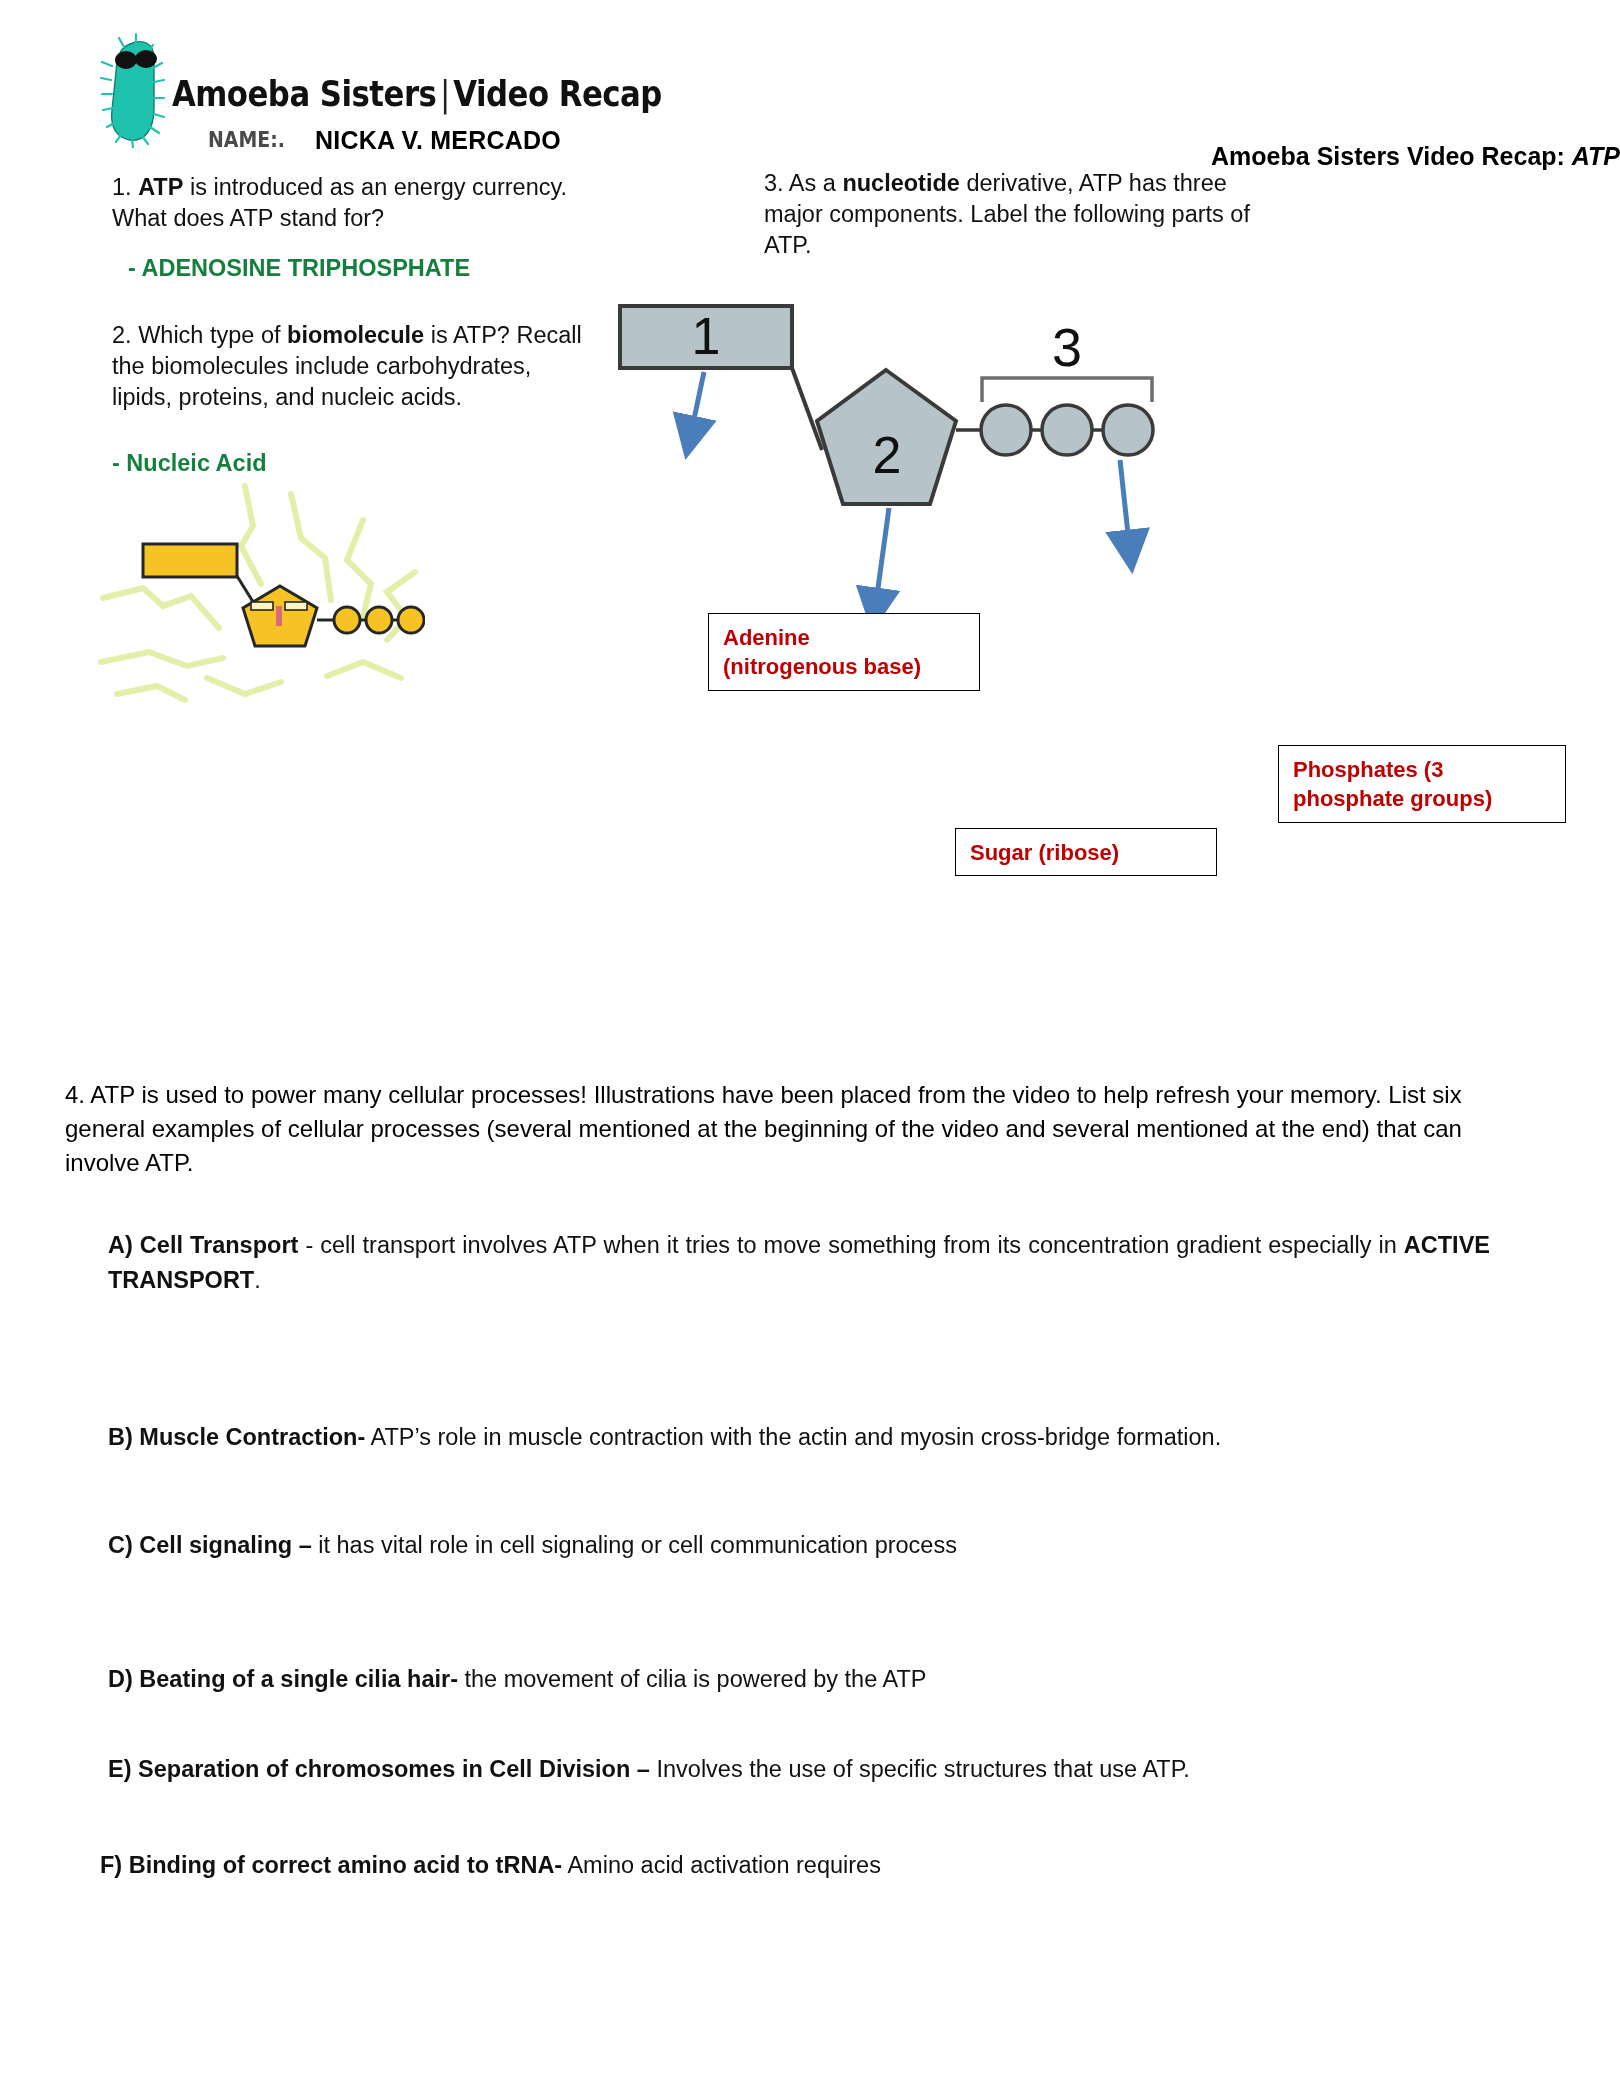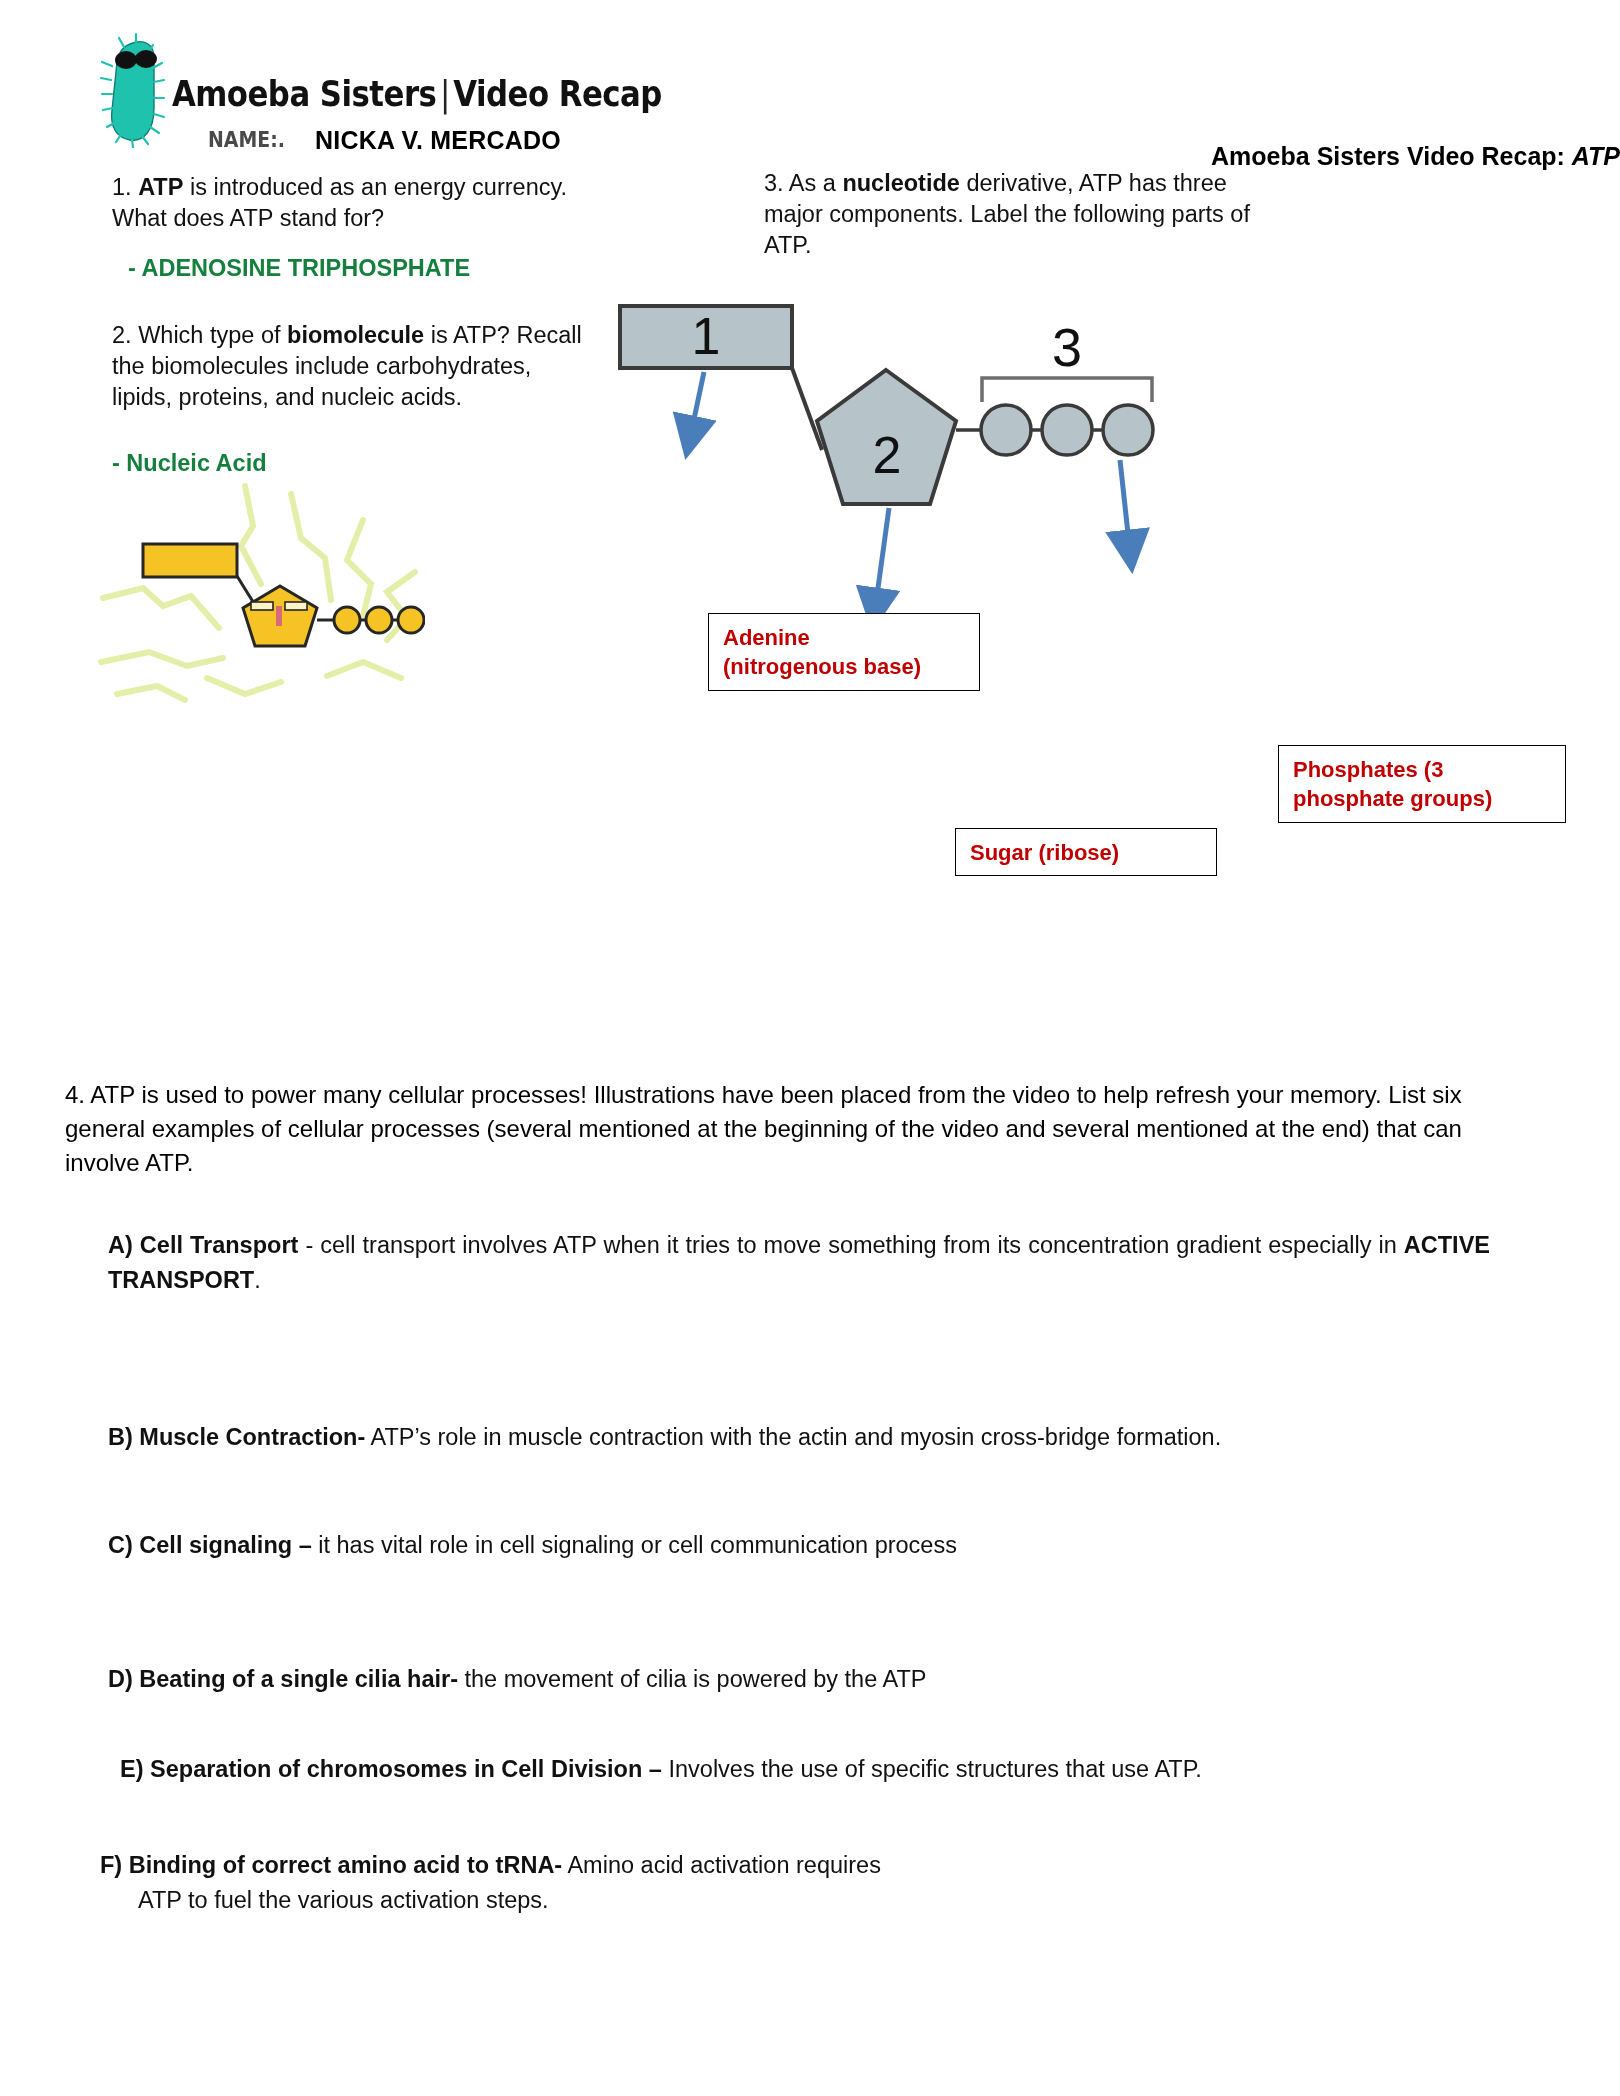--- a/index.html
+++ b/index.html
@@ -150,21 +150,21 @@
   .sub-answer {
     position: absolute;
     font-size: 23.5px;
     line-height: 1.5;
     color: #111;
   }
   #sa-a  { left: 108px; top: 1228px; width: 1382px; text-align: justify; }
   #sa-b  { left: 108px; top: 1420px; width: 1400px; }
   #sa-c  { left: 108px; top: 1528px; width: 1400px; }
   #sa-d  { left: 108px; top: 1636px; width: 1400px; margin-top: 26px; }
-  #sa-e  { left: 120px; top: 1752px; width: 1400px; }
+  #sa-e  { left: 108px; top: 1752px; width: 1400px; }
   #sa-f  { left: 100px; top: 1848px; width: 1400px; }
   #sa-f .indent { display: block; padding-left: 38px; }
   .bold { font-weight: 700; }
 </style>
 </head>
 <body>
 
 <div id="header-block">
 
   <svg id="amoeba-mascot" viewBox="0 0 72 116">
@@ -312,14 +312,13 @@
 <div id="sa-d" class="sub-answer">
   <span class="bold">D) </span><span class="bold">Beating of a single cilia hair-</span><span> the movement of cilia is powered by the ATP</span>
 </div>
 
 <div id="sa-e" class="sub-answer">
   <span class="bold">E)  </span><span class="bold">Separation of chromosomes in Cell Division –</span><span> Involves the use of specific structures that use ATP.</span>
 </div>
 
 <div id="sa-f" class="sub-answer">
   <span class="bold">F)  </span><span class="bold">Binding of correct amino acid to tRNA-</span><span> Amino acid activation requires</span>
-  <span class="indent">ATP to fuel the various activation steps.</span>
 </div>
 
 </body></html>

